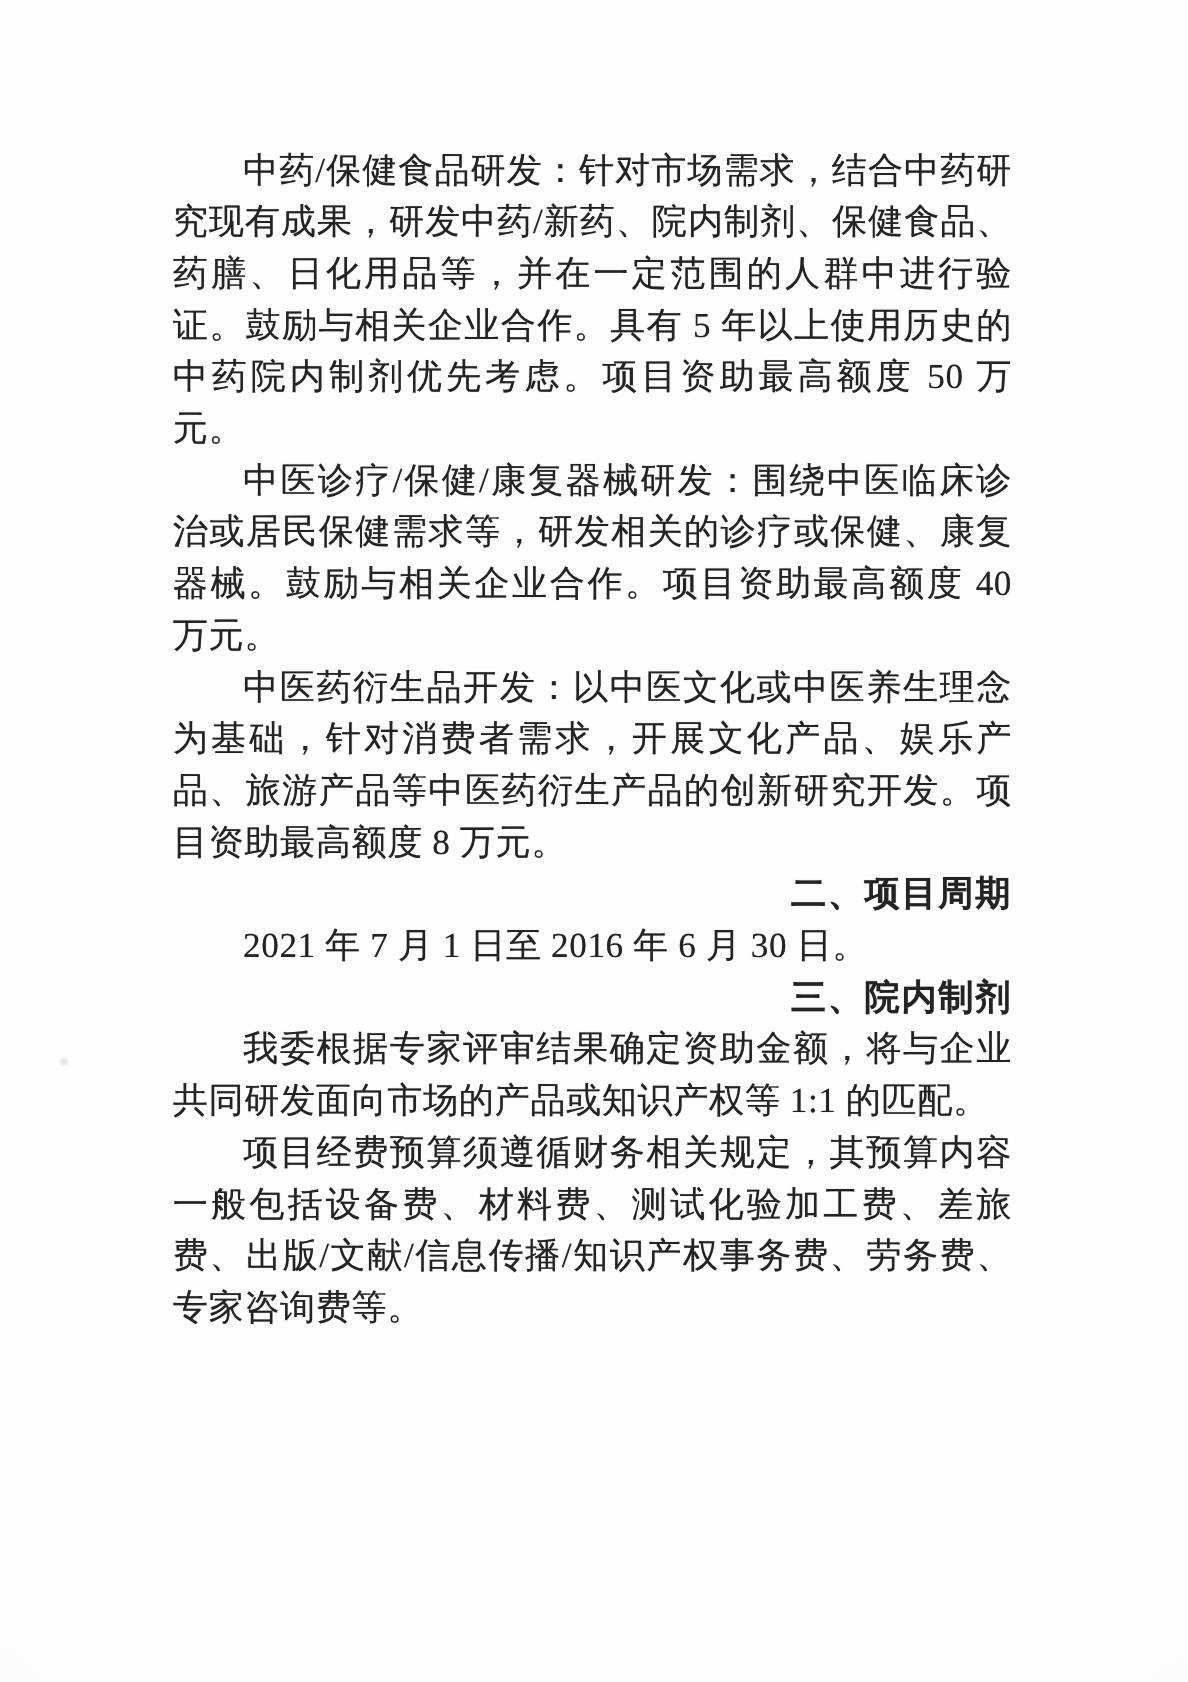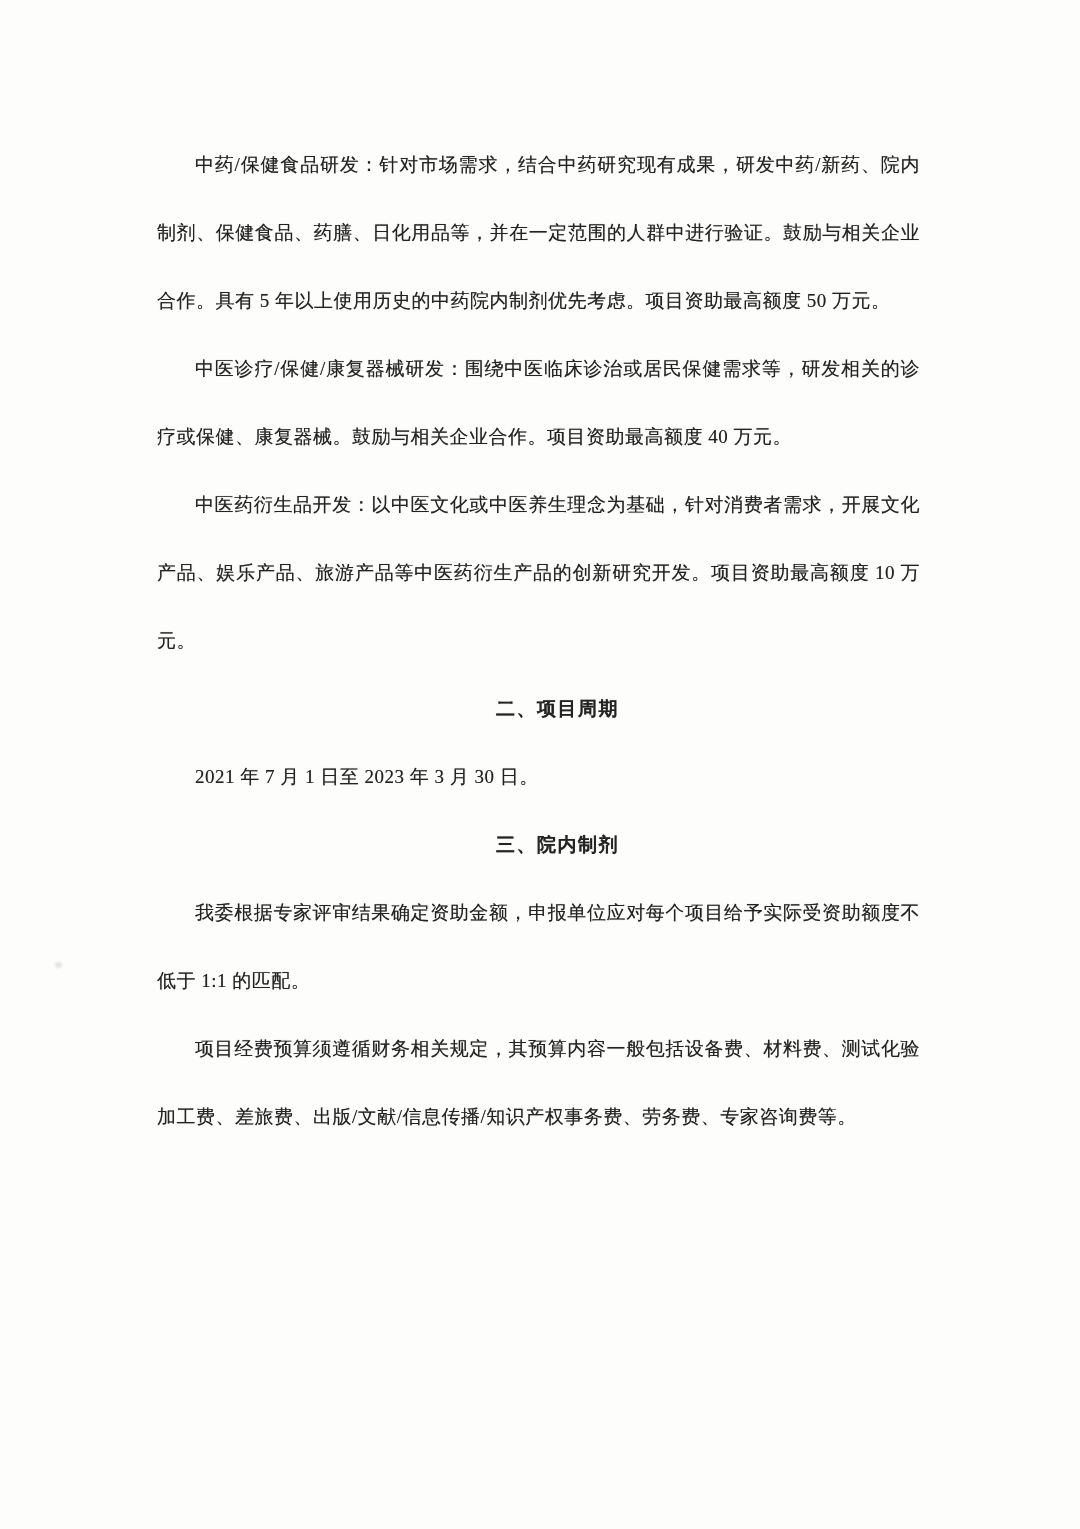--- a/index.html
+++ b/index.html
@@ -15,33 +15,33 @@
     box-sizing: border-box;
     padding: 131px 160px 0 157px;
     background:
       radial-gradient(ellipse 140% 120% at 50% 42%, #fdfdfc 55%, #f6f6f3 92%, #f0f0ed 100%);
     overflow: hidden;
     font-family: "Liberation Serif", "DejaVu Serif", serif;
   }
   .page p, .page h2 {
     margin: 0;
     padding: 0;
-    font-size: 19px;
-    line-height: 68px;
+    font-size: 32px;
+    line-height: 47px;
     letter-spacing: 0.5px;
     color: #232323;
     text-shadow: 0 0 0.7px rgba(40,40,40,0.55);
     text-align: justify;
     text-justify: inter-character;
     text-indent: 2em;
     font-weight: 400;
   }
   .page h2 {
     font-weight: 700;
-    text-align: center;
+    text-align: right;
     letter-spacing: 1.5px;
   }
   .speck {
     position: absolute;
     left: 55px;
     top: 962px;
     width: 7px;
     height: 6px;
     border-radius: 50%;
     background: rgba(150,150,148,0.25);
@@ -51,25 +51,25 @@
 </head>
 <body>
 
 <div class="page">
   <span class="speck"></span>
 
   <p>中药/保健食品研发：针对市场需求，结合中药研究现有成果，研发中药/新药、院内制剂、保健食品、药膳、日化用品等，并在一定范围的人群中进行验证。鼓励与相关企业合作。具有 5 年以上使用历史的中药院内制剂优先考虑。项目资助最高额度 50 万元。</p>
 
   <p>中医诊疗/保健/康复器械研发：围绕中医临床诊治或居民保健需求等，研发相关的诊疗或保健、康复器械。鼓励与相关企业合作。项目资助最高额度 40 万元。</p>
 
-  <p>中医药衍生品开发：以中医文化或中医养生理念为基础，针对消费者需求，开展文化产品、娱乐产品、旅游产品等中医药衍生产品的创新研究开发。项目资助最高额度 10 万元。</p>
+  <p>中医药衍生品开发：以中医文化或中医养生理念为基础，针对消费者需求，开展文化产品、娱乐产品、旅游产品等中医药衍生产品的创新研究开发。项目资助最高额度 8 万元。</p>
 
 
   <h2>二、项目周期</h2>
 
-  <p>2021 年 7 月 1 日至 2023 年 3 月 30 日。</p>
+  <p>2021 年 7 月 1 日至 2016 年 6 月 30 日。</p>
 
   <h2>三、院内制剂</h2>
 
-  <p>我委根据专家评审结果确定资助金额，申报单位应对每个项目给予实际受资助额度不低于 1:1 的匹配。</p>
+  <p>我委根据专家评审结果确定资助金额，将与企业共同研发面向市场的产品或知识产权等 1:1 的匹配。</p>
 
   <p>项目经费预算须遵循财务相关规定，其预算内容一般包括设备费、材料费、测试化验加工费、差旅费、出版/文献/信息传播/知识产权事务费、劳务费、专家咨询费等。</p>
 </div>
 
 </body></html>

